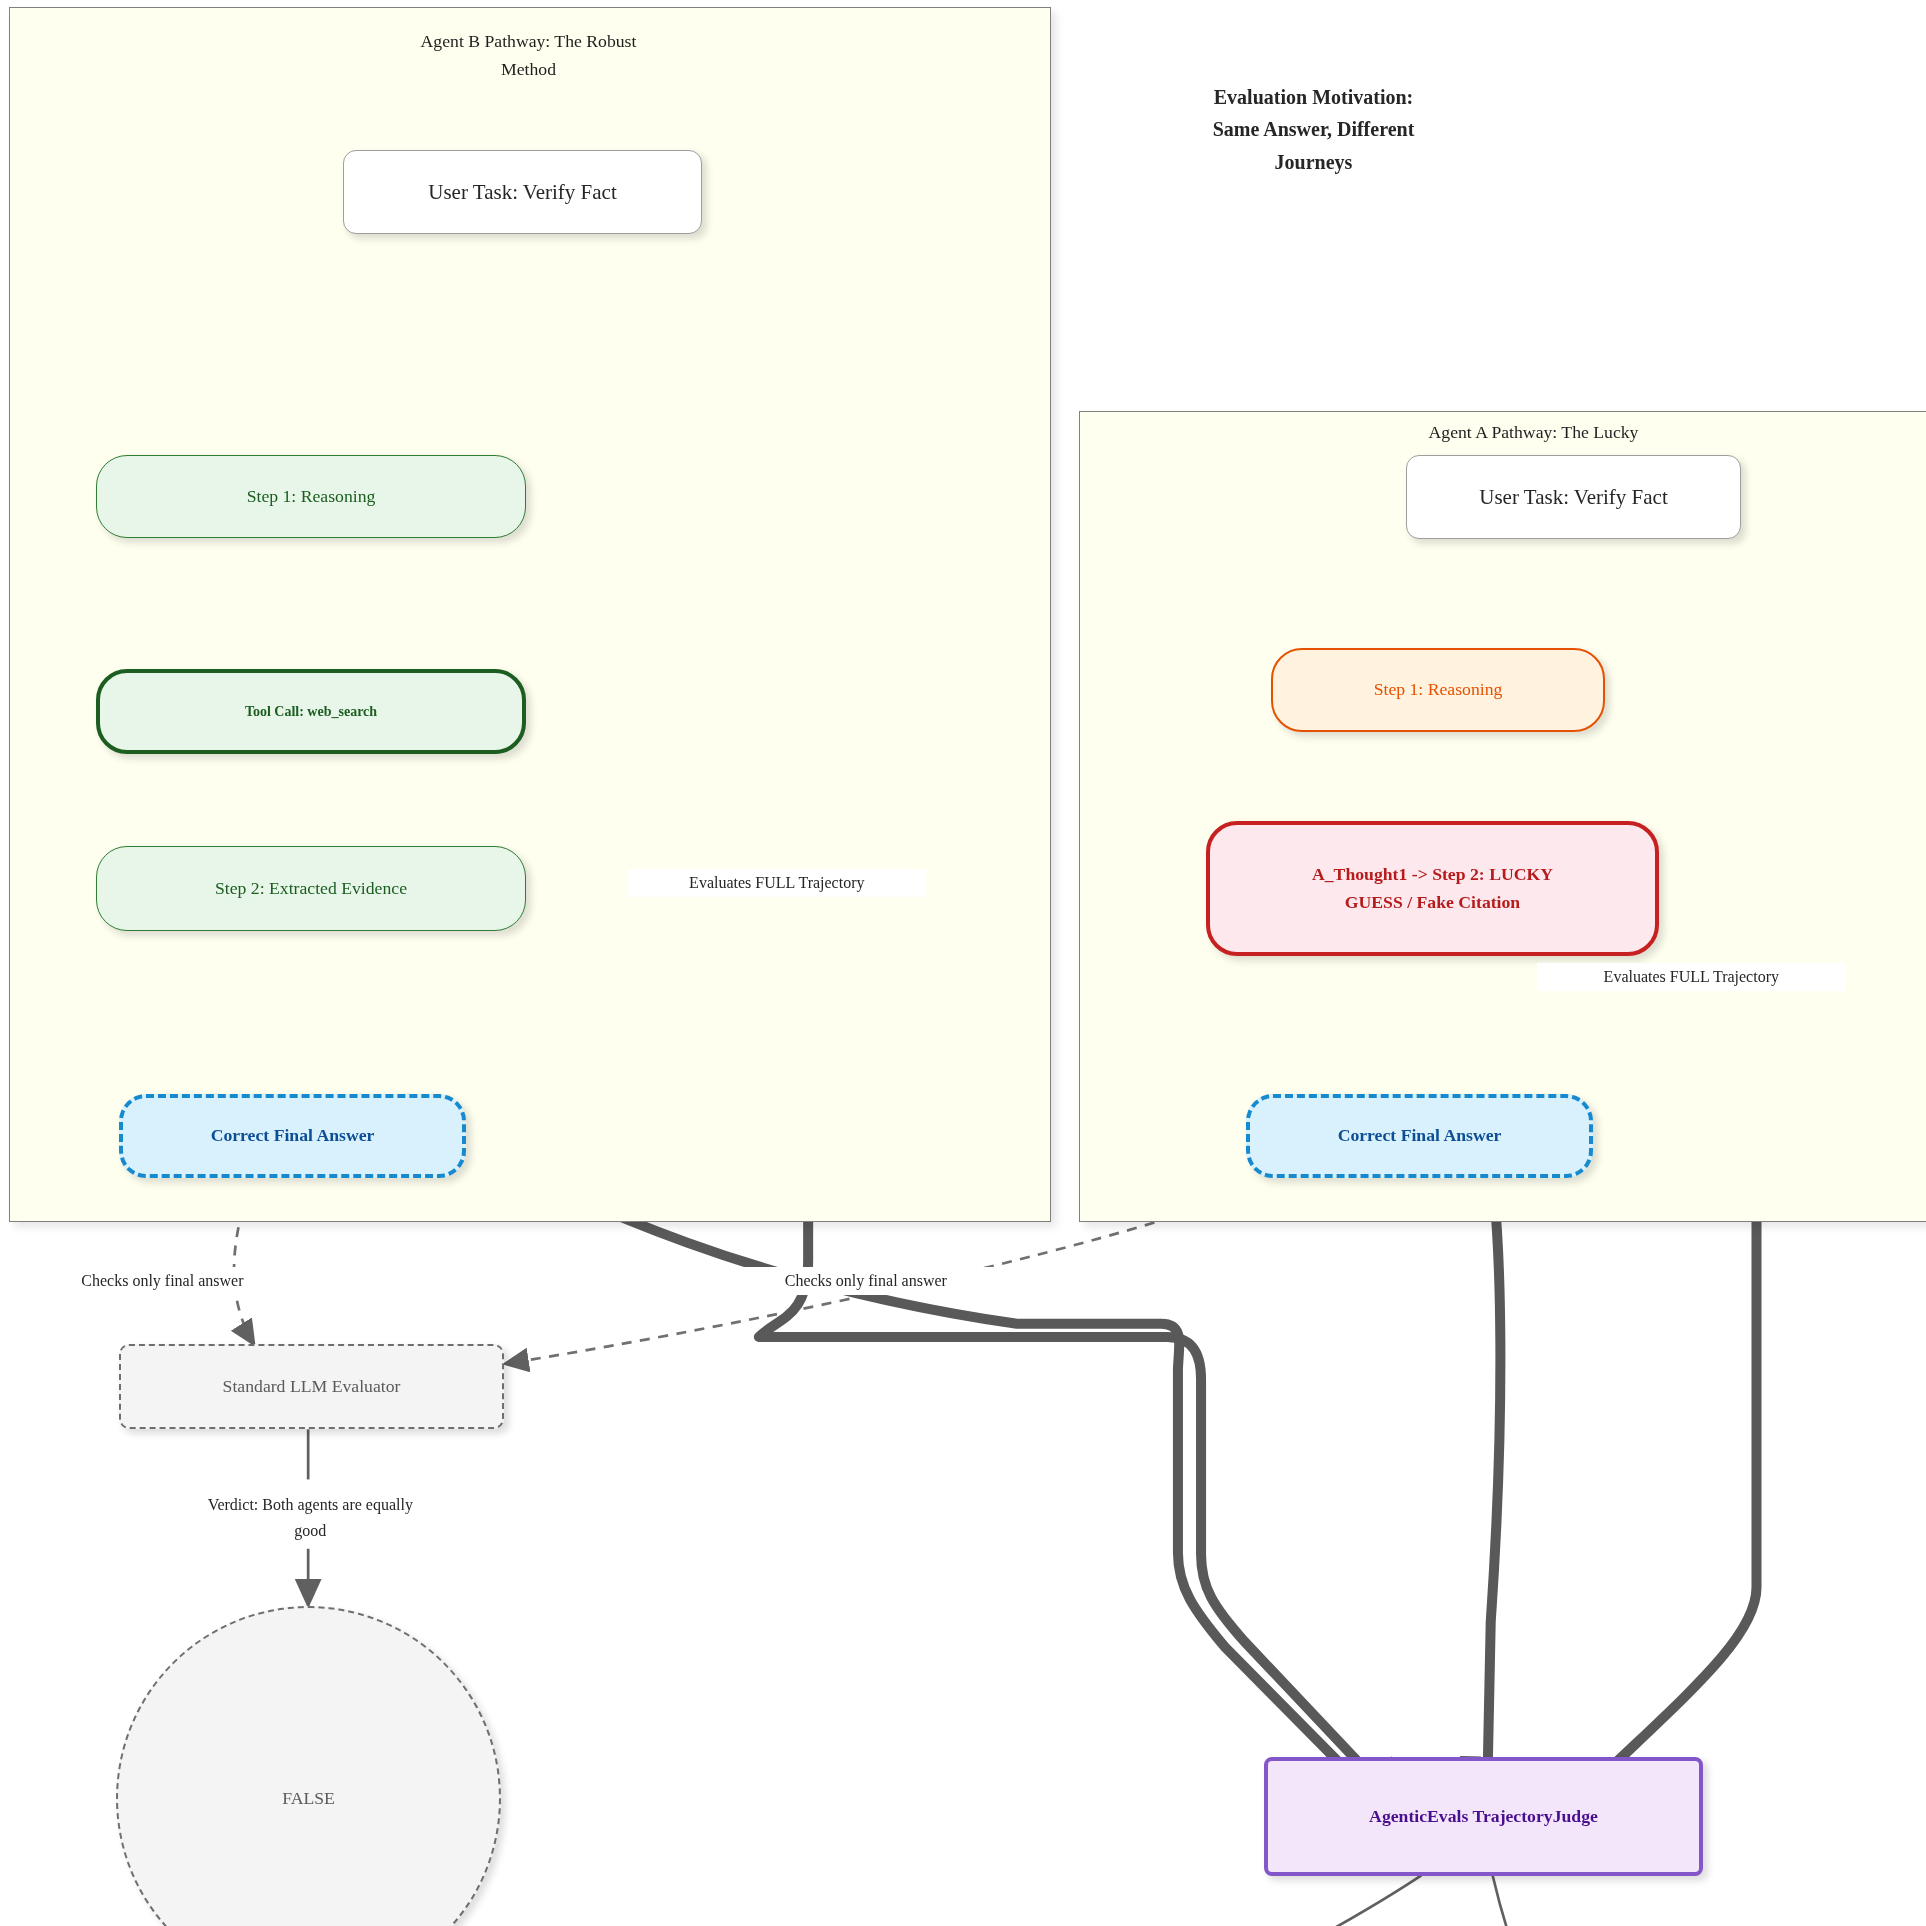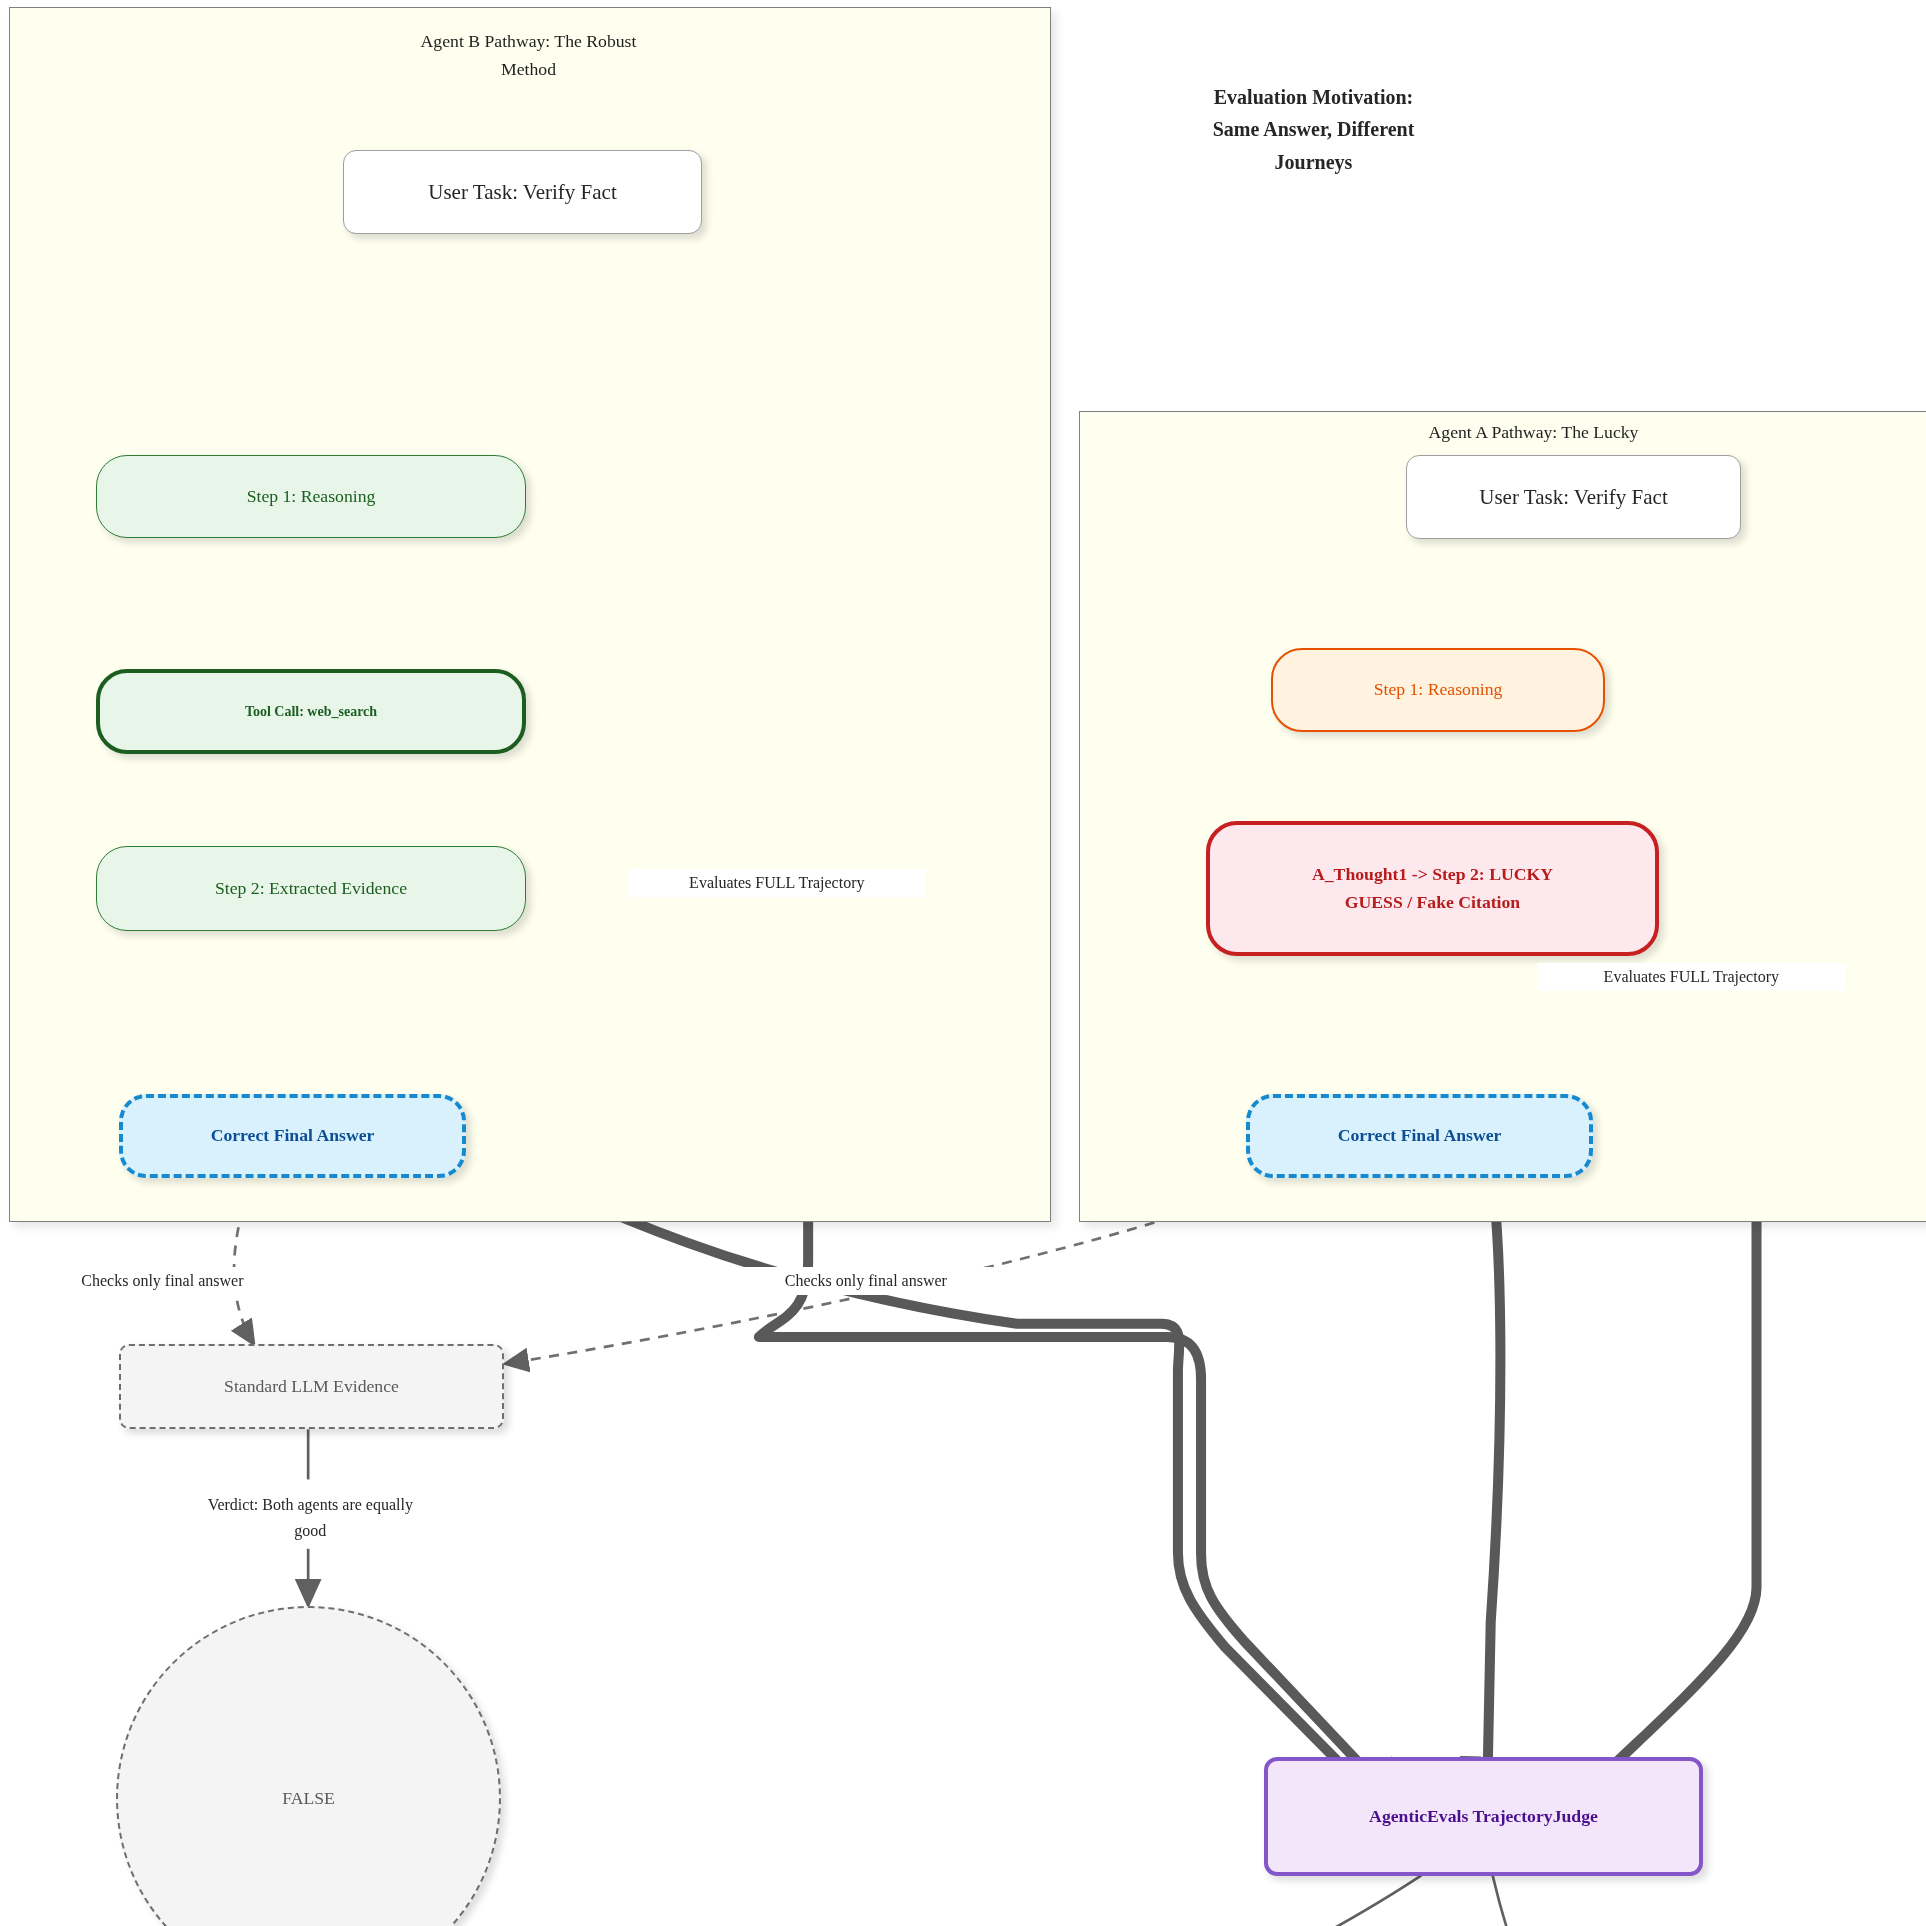--- a/index.html
+++ b/index.html
@@ -26,21 +26,21 @@
                  font-size:14px;font-weight:bold;margin-top:22px;}
   .n-orange{background:#fff3e0;border:2.3px solid #e65100;color:#e65100;font-size:17.7px;}
   .n-red{background:#fde8ee;border:4.6px solid #c62020;color:#b71c1c;font-size:17.7px;
          font-weight:bold;}
   .n-blue{background:#d9f1fd;border:4.2px dashed #1689cf;border-radius:27px;
           color:#0d4f94;font-size:17.7px;font-weight:bold;}
   .n-gray{background:#f4f4f4;border:2.3px dashed #6e6e6e;border-radius:10px;
           color:#5a5a5a;font-size:17.7px;}
   .n-circle{background:#f4f4f4;border:2.3px dashed #6e6e6e;border-radius:50%;
             color:#5a5a5a;font-size:17.7px;}
-  .n-purple{background:#f4e6fa;border:4.2px solid #8356c9;border-radius:13px;
+  .n-purple{background:#f4e6fa;border:4.2px solid #8356c9;border-radius:8px;
             color:#4a0f8f;font-size:17.7px;font-weight:bold;}
 
   
   .page-heading{position:absolute;text-align:center;color:#262626;
             font-size:20px;font-weight:bold;line-height:1.62;white-space:pre-line;}
 
   
   .edge-label{position:absolute;background:#ffffff;color:#262626;font-size:16px;
             line-height:1.62;text-align:center;white-space:pre-line;padding:0.8px 2.3px;}
 </style>
@@ -170,21 +170,21 @@
   <div class="node n-red" style="left:1206px;top:821px;width:453px;height:135px;">
     <span>A_Thought1 -&gt; Step 2: LUCKY
 GUESS / Fake Citation</span>
   </div>
 
   <div class="node n-blue" style="left:1246px;top:1094px;width:347px;height:84px;">
     <span>Correct Final Answer</span>
   </div>
 
   <div class="node n-gray" style="left:119px;top:1344px;width:385px;height:85px;">
-    <span>Standard LLM Evidence</span>
+    <span>Standard LLM Evaluator</span>
   </div>
 
   <div class="node n-circle" style="left:116px;top:1606px;width:385px;height:385px;">
     <span>FALSE</span>
   </div>
 
   <div class="node n-purple" style="left:1264px;top:1757px;width:439px;height:119px;">
     <span>AgenticEvals TrajectoryJudge</span>
   </div>
 

